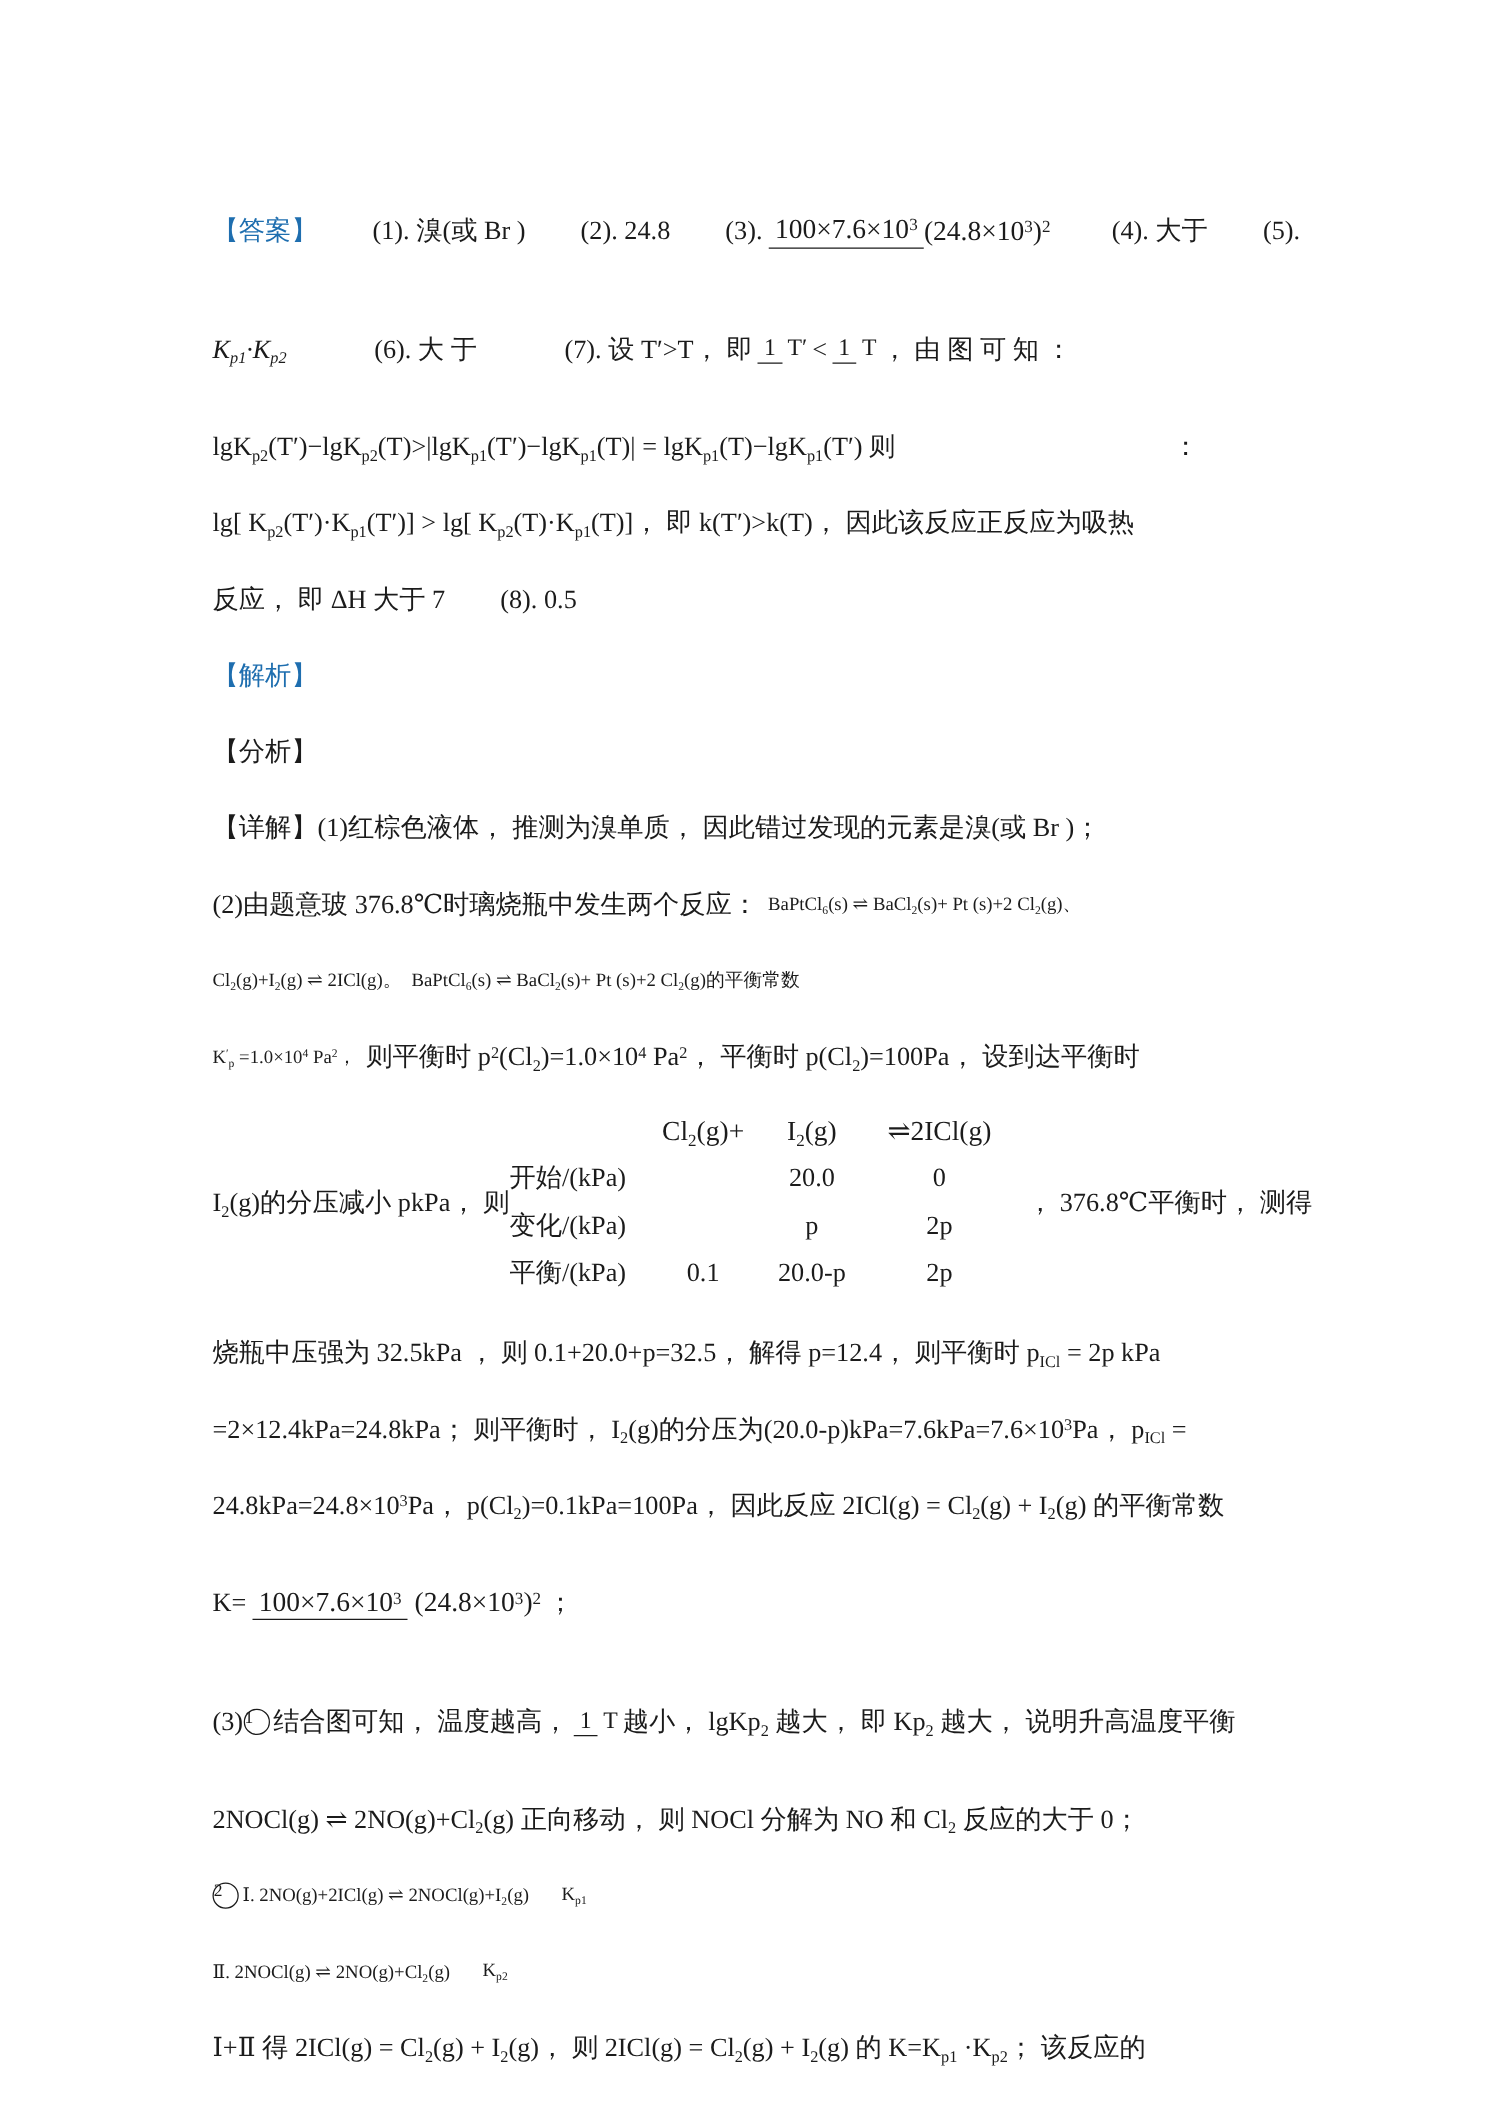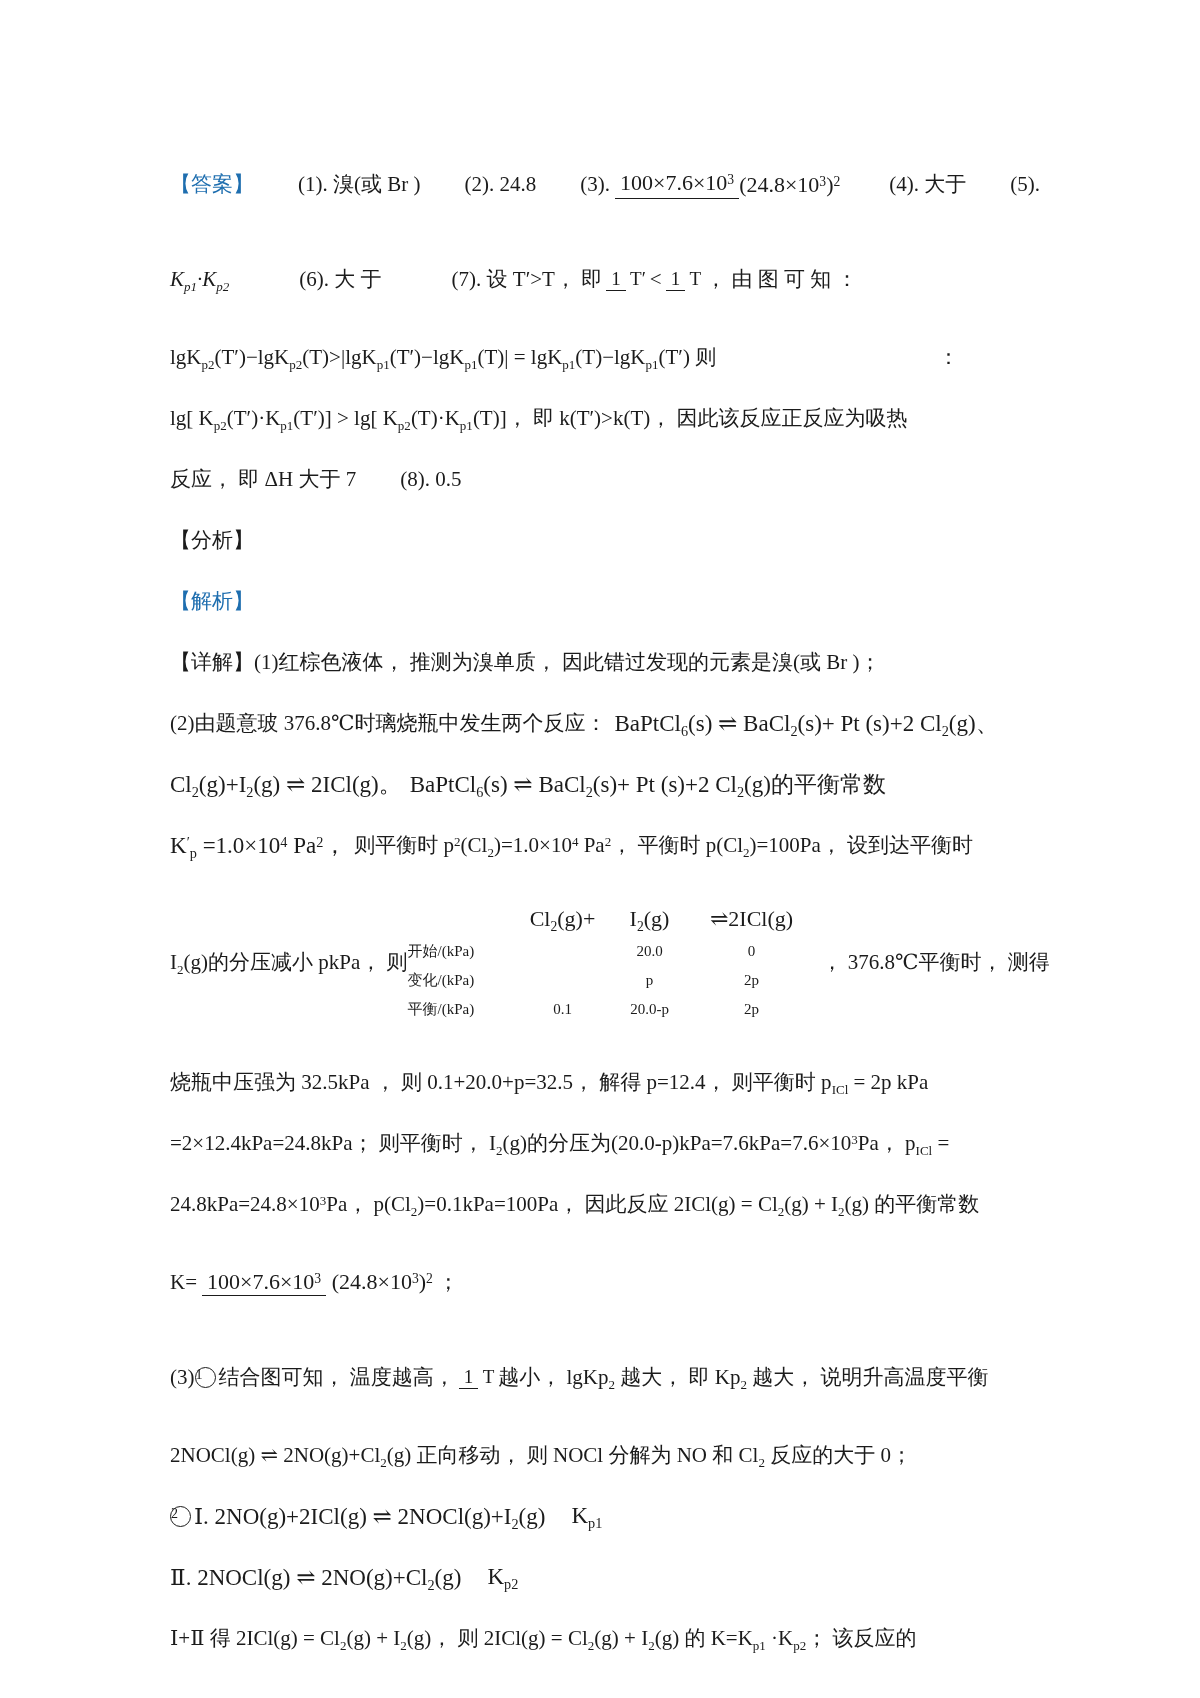--- a/index.html
+++ b/index.html
@@ -9,39 +9,39 @@
     width:1200px; height:1698px; background:#ffffff; overflow:hidden;
     color:var(--ink);
     font-family:"Liberation Serif","DejaVu Serif","DejaVu Sans",serif;
     font-size:21px;
   }
   .doc { padding:148px 170px 0 170px; width:1129px; }
   .line { display:flex; align-items:center; min-height:38px; margin-bottom:23px; white-space:nowrap; }
   .line > span { display:inline-block; }
   .blue { color:var(--blue); }
   .it { font-style:italic; }
-  .eq { font-size:23px; }
+  .eq { font-size:15px; }
   sub { font-size:0.62em; vertical-align:-0.35em; line-height:0; }
   sup { font-size:0.62em; vertical-align:0.45em; line-height:0; }
   .frac { display:inline-flex; align-items:center;
           vertical-align:middle; line-height:1.25; font-size:22px; margin:0 5px; }
   .frac .num { border-bottom:1.6px solid var(--ink); padding:0 5px 1px 5px; }
   .frac .den { padding-top:1px; }
   .frac-sm { font-size:19px; line-height:1.15; margin:0 4px; }
   .gap-lg > span { margin-right:44px; }
   .gap-lg > span:last-child { margin-right:0; }
   .gap-sm { gap:8px; }
   .between { justify-content:space-between; }
   .circ { display:inline-flex; width:21px; height:21px; min-width:21px; border:1.3px solid var(--ink);
           border-radius:50%; align-items:center; justify-content:center;
           font-size:14px; line-height:1; margin:0 3px 0 0; }
   .ice-wrap { display:flex; align-items:center; margin:6px 0 26px 0; min-height:150px; }
   .ice-left { width:300px; white-space:nowrap; }
   .ice-table { display:grid; grid-template-columns:122px 66px 108px 96px; row-gap:10px; align-items:center; }
-  .ice-table .cell { text-align:center; white-space:nowrap; font-size:15px; }
+  .ice-table .cell { text-align:center; white-space:nowrap; font-size:21px; }
   .ice-table .lbl { text-align:left; }
   .ice-table .hdr { font-size:22px; }
   .ice-right { margin-left:22px; white-space:nowrap; }
   .ml { margin-left:26px; }
   .tallish { min-height:72px; }
 </style>
 </head>
 <body>
 
 <main class="doc">
@@ -85,25 +85,25 @@
   <div class="line">
     <span>lg[ K<sub>p2</sub>(T′)·K<sub>p1</sub>(T′)] &gt; lg[ K<sub>p2</sub>(T)·K<sub>p1</sub>(T)]， 即 k(T′)&gt;k(T)， 因此该反应正反应为吸热</span>
   </div>
 
   <div class="line gap-lg">
     <span>反应， 即 ΔH 大于 7</span>
     <span>(8). 0.5</span>
   </div>
 
   <div class="line">
+    <span class="blue">【解析】</span>
+  </div>
+
+  <div class="line">
     <span>【分析】</span>
-  </div>
-
-  <div class="line">
-    <span class="blue">【解析】</span>
   </div>
 
   <div class="line">
     <span>【详解】</span>
     <span>(1)红棕色液体， 推测为溴单质， 因此错过发现的元素是溴(或 Br )；</span>
   </div>
 
   <div class="line gap-sm">
     <span>(2)由题意玻 376.8℃时璃烧瓶中发生两个反应：</span>
     <span class="eq">BaPtCl<sub>6</sub>(s) ⇌ BaCl<sub>2</sub>(s)+ Pt (s)+2 Cl<sub>2</sub>(g)、</span>

